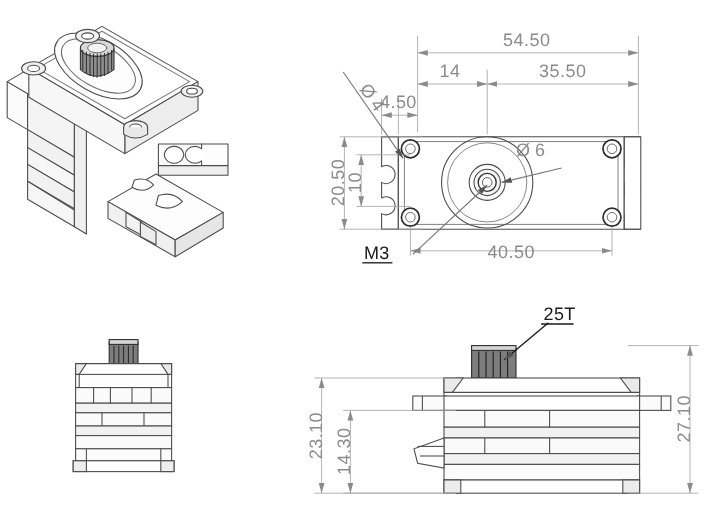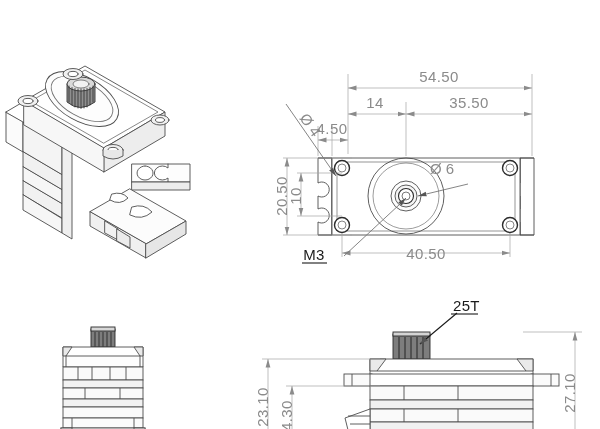--- a/index.html
+++ b/index.html
@@ -1,21 +1,21 @@
 <!DOCTYPE html>
 <html><head>
 <meta charset="utf-8">
 <style>
   html,body{margin:0;padding:0;background:#ffffff;}
   body{
     width:600px;height:429px;position:relative;overflow:hidden;
     font-family:"Liberation Sans", sans-serif;
     background:#ffffff;
   }
-  .stage{position:absolute;inset:0;margin-top:44px;}
+  .stage{position:absolute;inset:0;}
   svg.sheet{position:absolute;left:0;top:0;width:600px;height:429px;display:block;}
 
   .dim-text{
     font-family:"Liberation Sans", sans-serif;
     font-size:15px;
     fill:#8b8b8b;
     letter-spacing:0.4px;
   }
   .note-text{
     font-family:"Liberation Sans", sans-serif;

